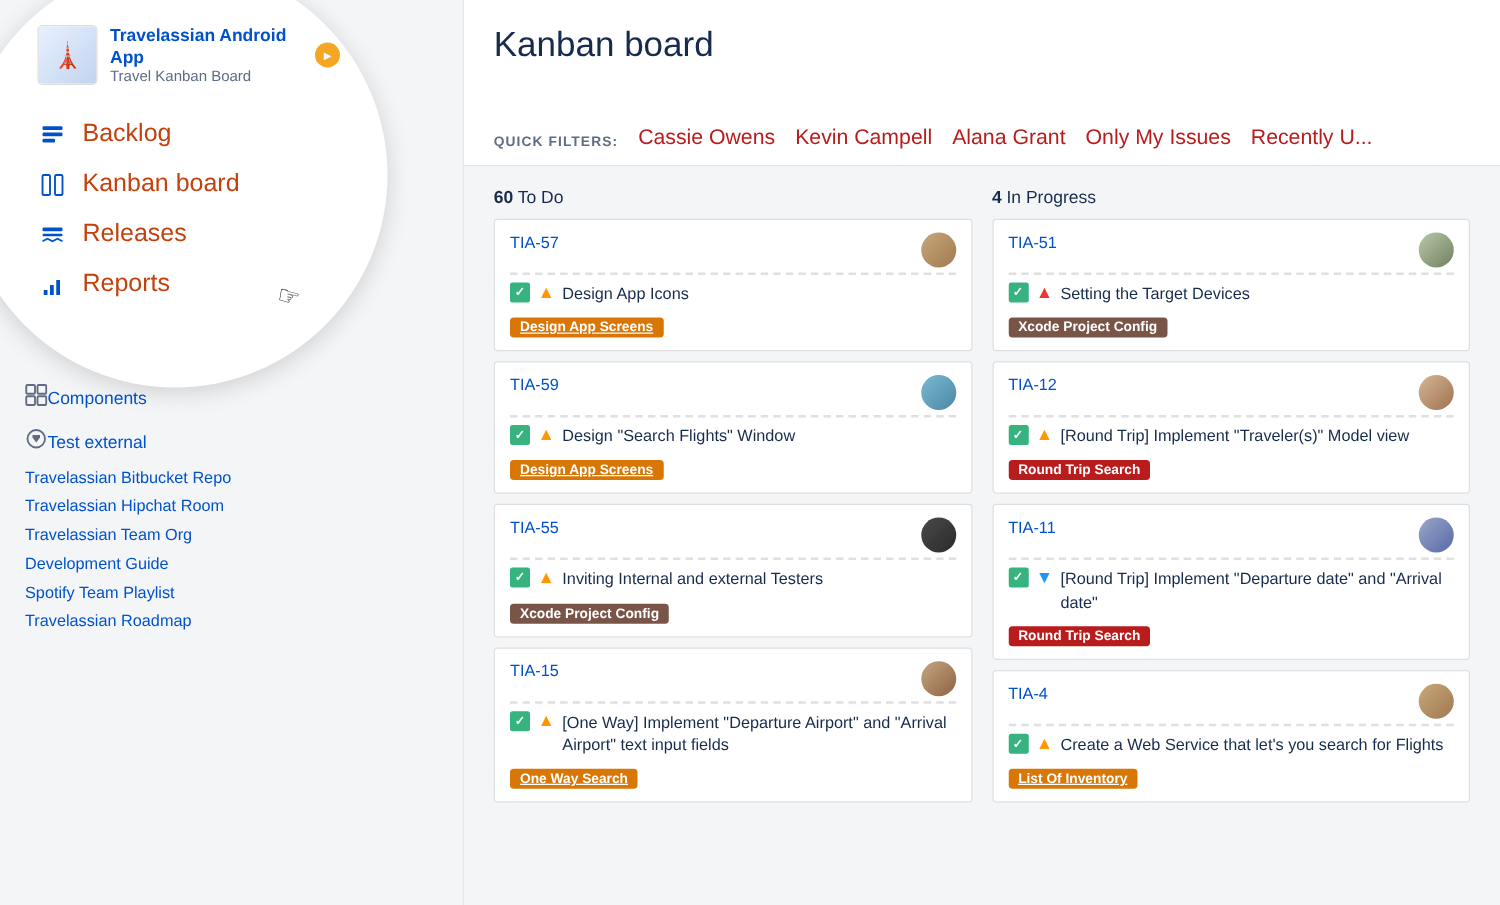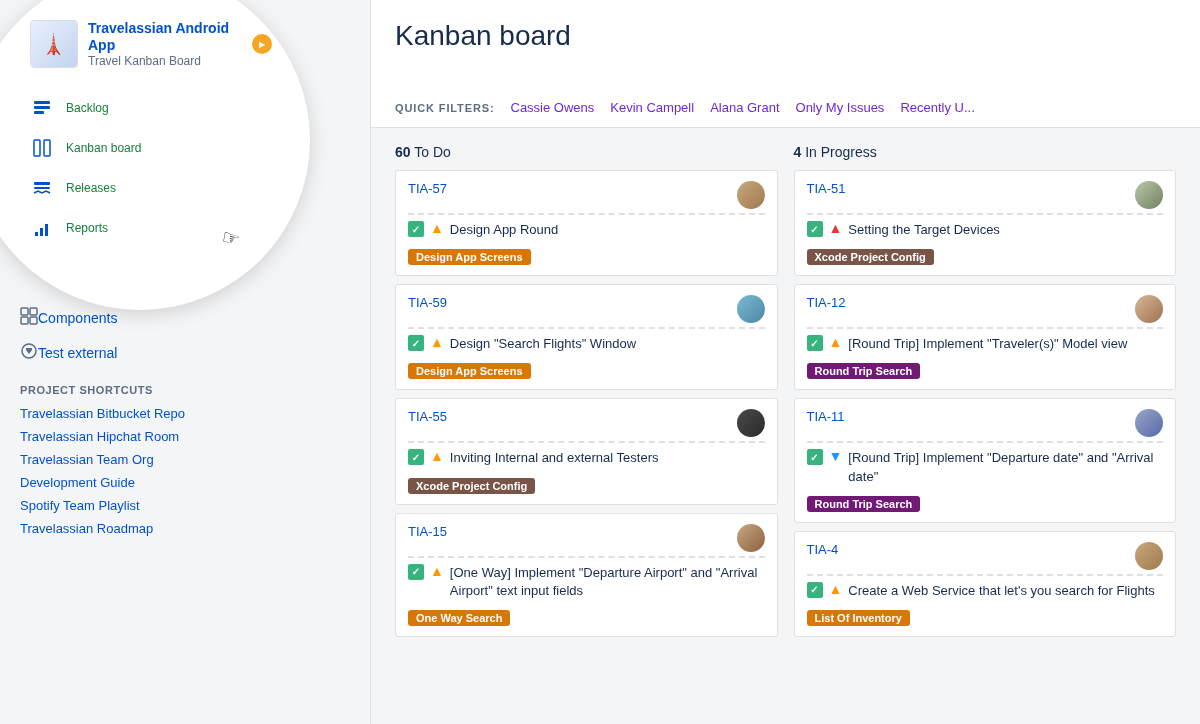--- a/index.html
+++ b/index.html
@@ -80,25 +80,24 @@
       color: white;
       font-size: 8px;
     }
 
     .project-info { display: flex; flex-direction: column; }
     .project-name { color: #0052cc; font-weight: 600; font-size: 14px; line-height: 1.2; }
     .project-subtitle { color: #5e6c84; font-size: 12px; }
 
     .nav-item {
       display: flex;
-      align-items: center;
       padding: 8px 0;
       cursor: pointer;
-      color: #15803d;
-      font-size: 12px;
+      color: #c2410c;
+      font-size: 20px;
       font-weight: 400;
       text-decoration: none;
       gap: 12px;
     }
 
     .nav-item.active { font-weight: 500; }
 
     .nav-icon {
       width: 24px;
       height: 24px;
@@ -165,39 +164,39 @@
 
     .page-title {
       font-size: 28px;
       font-weight: 400;
       color: #172b4d;
       margin-bottom: 14px;
     }
 
     .quick-filters {
       display: flex;
-      align-items: center;
+      align-items: flex-end;
       gap: 16px;
       padding-bottom: 12px;
       overflow: hidden;
       margin-top: 48px;
     }
 
     .quick-filters-label {
       font-size: 11px;
       font-weight: 700;
       color: #5e6c84;
       letter-spacing: 0.08em;
       text-transform: uppercase;
       white-space: nowrap;
     }
 
     .filter-item {
-      color: #6d28d9;
-      font-size: 13px;
+      color: #b91c1c;
+      font-size: 17px;
       cursor: pointer;
       white-space: nowrap;
     }
 
     .board {
       display: flex;
       flex: 1;
       overflow-x: auto;
       padding: 16px 24px;
       gap: 16px;
@@ -302,23 +301,23 @@
     .card-badge {
       display: inline-block;
       padding: 2px 8px;
       border-radius: 3px;
       font-size: 11px;
       font-weight: 600;
       color: #fff;
       margin-top: 4px;
     }
 
-    .badge-orange { background: #d97706; }
+    .badge-orange { background: #d97706; text-decoration: underline; }
     .badge-brown { background: #795548; }
-    .badge-green { background: #701a75; }
+    .badge-green { background: #b91c1c; }
 
     .issue-icon {
       width: 16px;
       height: 16px;
       border-radius: 2px;
       background: #36b37e;
       display: inline-flex;
       align-items: center;
       justify-content: center;
       flex-shrink: 0;
@@ -415,21 +414,20 @@
     <div class="sidebar-nav-item">
       <span>
         <svg width="18" height="18" viewBox="0 0 18 18" fill="none">
           <circle cx="9" cy="9" r="7" fill="none" stroke="#5e6c84" stroke-width="1.5"></circle>
           <path d="M6 6 L12 6 L12 8 L9 12 L6 8 Z" fill="#5e6c84"></path>
         </svg>
       </span>
       <span>Test external</span>
     </div>
 
-    <div class="sidebar-section-label">PROJECT SHORTCUTS</div>
     <a class="sidebar-link">Travelassian Bitbucket Repo</a>
     <a class="sidebar-link">Travelassian Hipchat Room</a>
     <a class="sidebar-link">Travelassian Team Org</a>
     <a class="sidebar-link">Development Guide</a>
     <a class="sidebar-link">Spotify Team Playlist</a>
     <a class="sidebar-link">Travelassian Roadmap</a>
   </div>
 </div>
 
 <div class="main">
@@ -455,21 +453,21 @@
 
         <div class="card">
           <div class="card-top">
             <span class="card-id">TIA-57</span>
             <div class="card-avatar av1"></div>
           </div>
           <hr class="card-separator">
           <div class="card-middle">
             <div class="issue-icon"></div>
             <span class="priority-up">▲</span>
-            <span class="card-title">Design App Round</span>
+            <span class="card-title">Design App Icons</span>
           </div>
           <span class="card-badge badge-orange">Design App Screens</span>
         </div>
 
         <div class="card">
           <div class="card-top">
             <span class="card-id">TIA-59</span>
             <div class="card-avatar av2"></div>
           </div>
           <hr class="card-separator">

